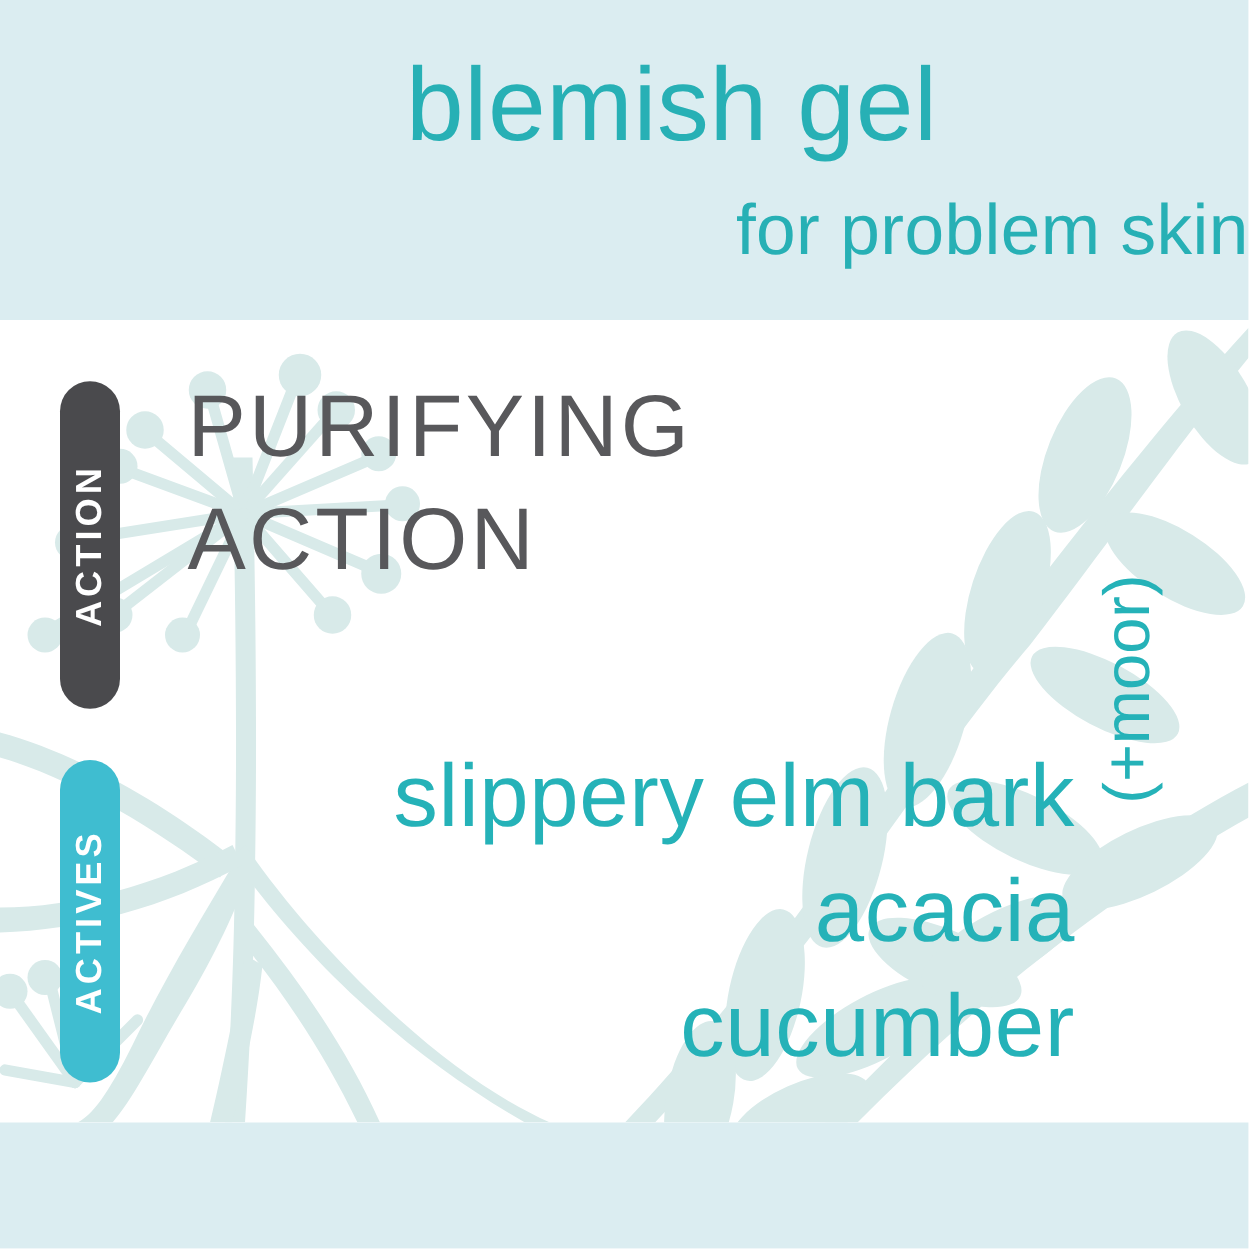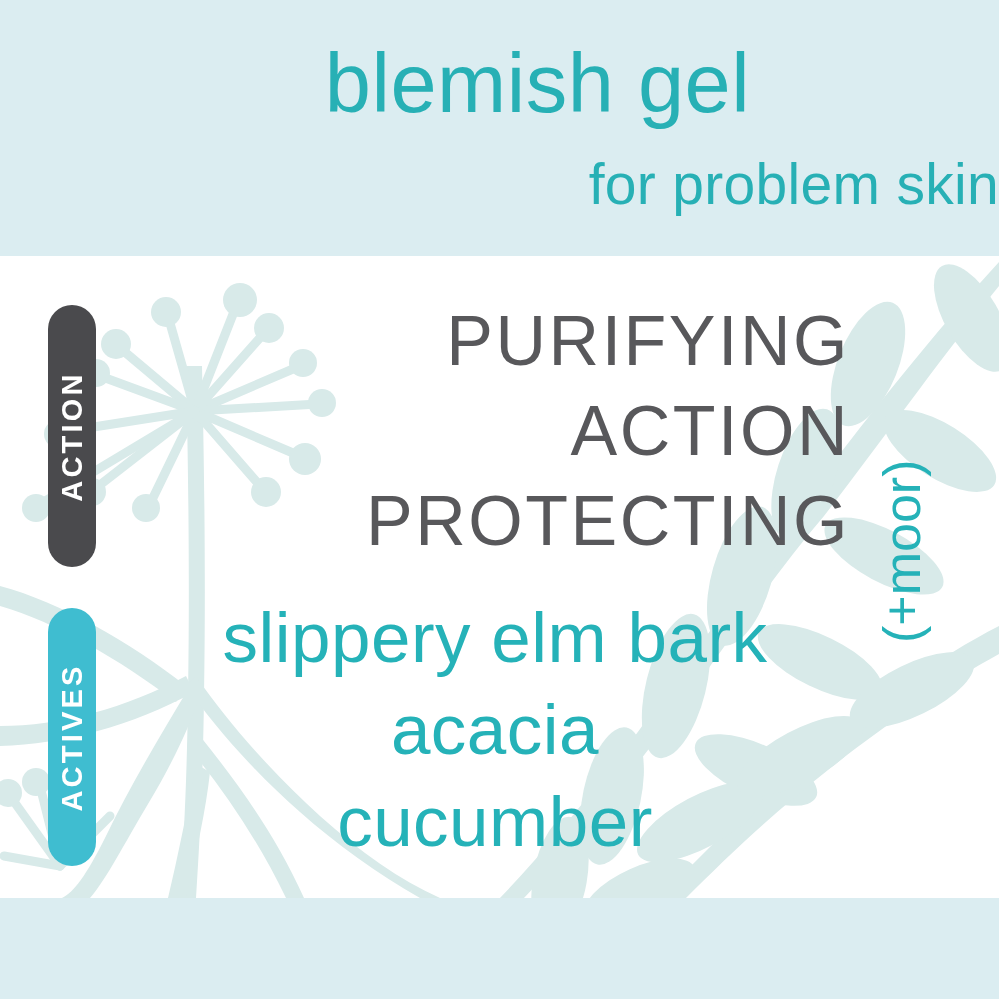--- a/index.html
+++ b/index.html
@@ -88,21 +88,21 @@
     letter-spacing: 3.2px;
     line-height: 1;
   }
 
   
   #action-list {
     position: absolute;
     left: 150px;
     top: 296px;
     width: 700px;
-    text-align: right;
+    text-align: left;
   }
   #action-list .line {
     color: #58585b;
     font-size: 70px;
     font-weight: 300;
     letter-spacing: 2.5px;
     line-height: 90px;
     white-space: nowrap;
   }
 
@@ -114,20 +114,21 @@
     width: 730px;
     text-align: center;
   }
   #actives-list .line {
     color: #25b2b8;
     font-size: 71px;
     font-weight: 300;
     letter-spacing: 0.5px;
     line-height: 92px;
     white-space: nowrap;
+    text-align: right;
   }
 
   
   #moor {
     position: absolute;
     left: 872px;
     top: 583px;
     width: 260px;
     height: 60px;
     transform: rotate(-90deg);
@@ -231,21 +232,20 @@
     <span class="pill-label">ACTION</span>
   </div>
 
   <div class="pill" id="pill-actives">
     <span class="pill-label">ACTIVES</span>
   </div>
 
   <div id="action-list">
     <div class="line">PURIFYING</div>
     <div class="line">ACTION</div>
-    <div class="line">PROTECTING</div>
   </div>
 
   <div id="actives-list">
     <div class="line">slippery elm bark</div>
     <div class="line">acacia</div>
     <div class="line">cucumber</div>
   </div>
 
   <div id="moor">(+moor)</div>
 

